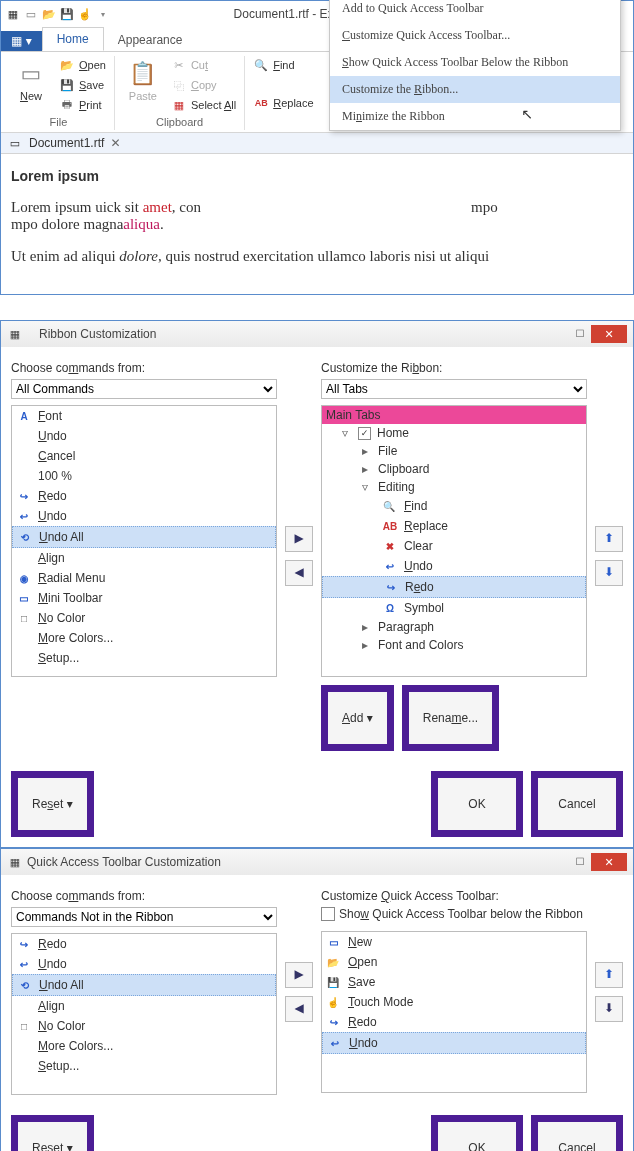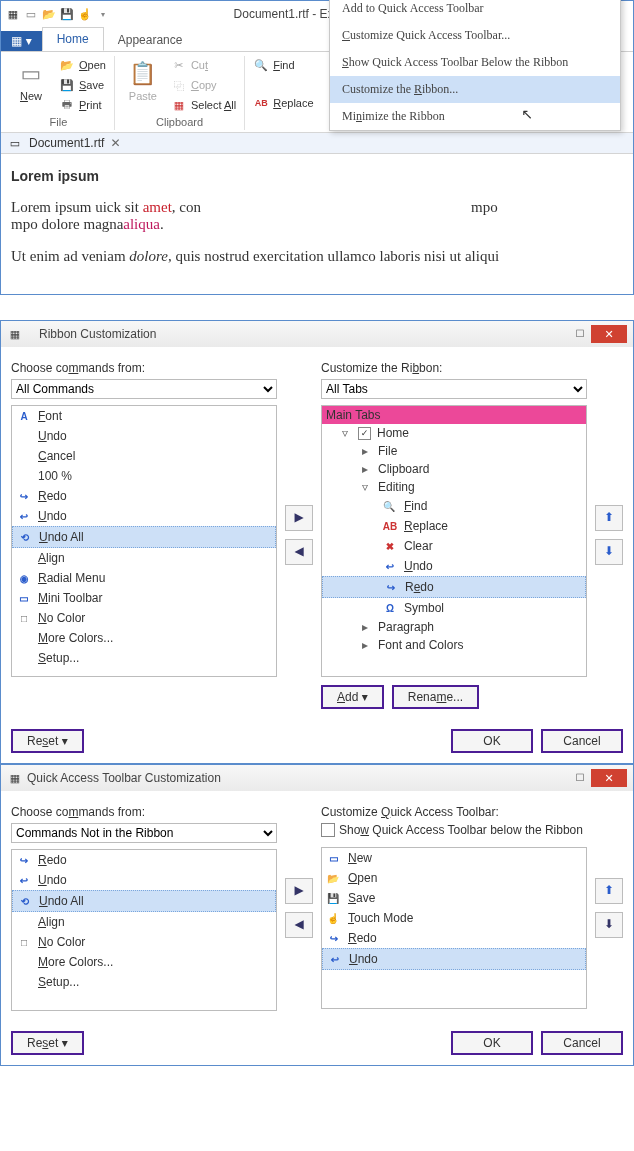--- a/index.html
+++ b/index.html
@@ -42,21 +42,21 @@
 select{width:100%;font-size:12px;height:20px;border:1px solid #bcbcbc;background:#fff}
 .listbox{border:1px solid #bcbcbc;height:270px;overflow:auto;margin-top:6px;font-size:12px;background:#fff}
 .listbox.sm{height:160px}
 .li{display:flex;align-items:center;gap:6px;padding:2px 4px}
 .li.header{background:#ec4899;font-weight:normal}
 .li.sel{background:#cde0f7;border:1px dotted #7aa6dc}
 .indent1{padding-left:20px}.indent2{padding-left:40px}.indent3{padding-left:60px}
 .midbtns{display:flex;flex-direction:column;gap:8px;justify-content:center}
 .sqbtn{width:26px;height:24px;border:1px solid #bcbcbc;background:#f5f5f5;text-align:center;line-height:22px;font-size:12px;color:#336}
 .rowbtns{display:flex;gap:8px;margin-top:8px}
-.btn{border:2px solid #4c1d95;background:#f5f5f5;padding:3px 14px;font-size:12px}
+.btn{border:7px solid #4c1d95;background:#f5f5f5;padding:19px 14px;font-size:12px}
 .dlg-footer{display:flex;padding:10px;gap:8px}
 .dlg-footer .spacer{flex:1}
 .chk{display:flex;align-items:center;gap:4px;margin-bottom:4px}
 .chk .box{width:12px;height:12px;border:1px solid #888;display:inline-flex;align-items:center;justify-content:center;font-size:10px;color:#333}
 u{text-decoration:underline}
 </style>
 </head>
 <body>
 
 <div class="window">
@@ -197,21 +197,21 @@
     </div>
   </div>
   <div class="doc-tab">
     <span class="ico">▭</span>
     <span>Document1.rtf</span>
     <span style="color:#666">✕</span>
   </div>
   <div class="editor">
     <h2>Lorem ipsum</h2>
     <p><span>Lorem ipsum uick sit </span><span class="amet">amet</span><span>, con</span><span style="display:inline-block;width:270px"></span><span>mpo</span><br><span style="margin-right:-4px">mpo dolore magna </span><span class="aliqua">aliqua</span><span>.</span></p>
-    <p><span>Ut enim ad veniam </span><span class="veniam">dolore</span><span>, quis nostrud exercitation ullamco laboris nisi ut aliqui</span></p>
+    <p><span>Ut enim ad aliqui </span><span class="veniam">dolore</span><span>, quis nostrud exercitation ullamco laboris nisi ut aliqui</span></p>
 
     <div class="ctx">
       <div class="ctx-item greyed">Add to Quick Access Toolbar</div>
       <div class="ctx-item"><u>C</u>ustomize Quick Access Toolbar...</div>
       <div class="ctx-item"><u>S</u>how Quick Access Toolbar Below the Ribbon</div>
       <div class="ctx-item hover">Customize the <u>R</u>ibbon...</div>
       <div class="ctx-item">Mi<u>n</u>imize the Ribbon</div>
     </div>
     <span class="cursor">↖</span>
   </div>

